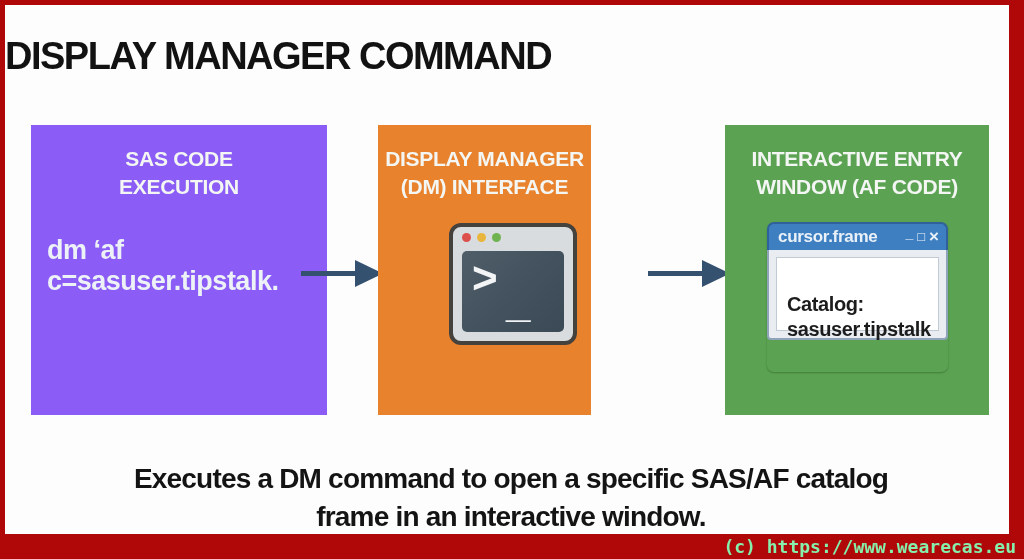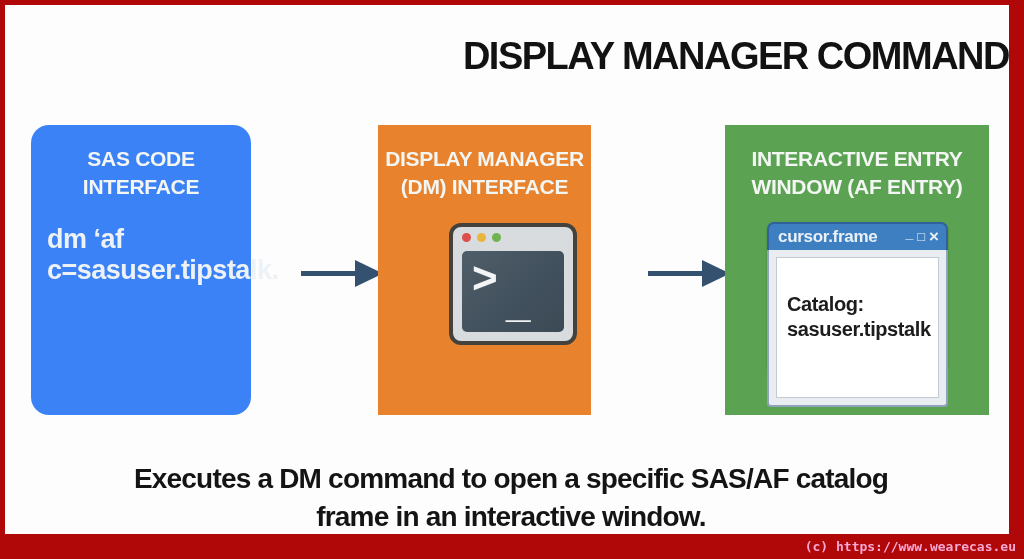--- a/index.html
+++ b/index.html
@@ -11,39 +11,39 @@
     background:#b00708;
     overflow:hidden;
   }
   .canvas {
     position:absolute; left:5px; top:5px;
     width:1004px; height:529px;
     background:#fdfdfd;
   }
   .page-title {
     position:absolute; top:30px; left:0; width:100%;
-    text-align:right;
+    text-align:left;
     font-size:38px; font-weight:700; letter-spacing:-1.5px;
     color:#121212;
   }
   .box {
     position:absolute; top:120px; height:290px;
     color:#f3f6f3;
   }
-  .box-blue   { left:26px;  width:220px; background:#3b82f6;border-radius:18px; }
+  .box-blue   { left:26px;  width:296px; background:#8b5cf6; }
   .box-orange { left:373px; width:213px; background:#e8822d; }
   .box-green  { left:720px; width:264px; background:#5ba352; }
   .box-heading {
     padding-top:20px;
     text-align:center;
     font-size:21px; font-weight:700; line-height:28px;
     letter-spacing:-0.3px;
   }
   .code-block {
-    position:absolute; left:16px; top:99px; right:6px;
+    position:absolute; left:16px; top:110px; right:6px;
     font-size:27px; font-weight:700; line-height:31px;
     letter-spacing:-0.5px; color:#edf2f7;
   }
   
   .arrow { position:absolute; top:252px; width:82px; height:33px; }
   .arrow-1 { left:296px; }
   .arrow-2 { left:643px; }
   
   .terminal-icon {
     position:absolute; left:71px; top:98px;
@@ -91,21 +91,21 @@
     padding:0 7px 0 9px;
     color:#eaf1f8;
   }
   .app-title { font-size:17px; font-weight:700; letter-spacing:-0.3px; flex:1; text-align:left; }
   .app-controls { display:flex; align-items:center; gap:4px; font-weight:700; }
   .ctl { font-size:14px; line-height:14px; }
   .ctl-min { position:relative; top:-4px; }
   .ctl-max { font-size:13px; }
   .ctl-close { font-size:17px; }
   .app-body {
-    height:157px;
+    height:90px;
     background:#e9edf2;
     border:2px solid #8fa3bb;
     border-top:none;
     border-radius:0 0 4px 4px;
     padding:7px;
   }
   .app-content {
     width:100%; height:100%;
     background:#ffffff;
     border:1px solid #c2cad4;
@@ -121,34 +121,34 @@
     letter-spacing:-0.8px; color:#141414;padding-left:8px;
   }
   .watermark-bar {
     position:absolute; left:0; bottom:0; width:1024px; height:25px;
     background:#b00708;
     display:flex; align-items:center; justify-content:flex-end;
     padding-right:8px;
   }
   .watermark {
     font-family:"DejaVu Sans Mono", monospace;
-    font-size:13px; font-weight:700; color:#f9a8d4;
+    font-size:18px; font-weight:700; color:#86efac;
   }
 </style>
 </head>
 <body>
 
 <div class="canvas">
 
   <div class="page-title">DISPLAY MANAGER COMMAND</div>
 
   <div class="box box-blue">
     <div class="box-heading">
       <div>SAS CODE</div>
-      <div>INTERFACE</div>
+      <div>EXECUTION</div>
     </div>
     <div class="code-block">
       <div>dm ‘af</div>
       <div>c=sasuser.tipstalk.</div>
     </div>
   </div>
 
   <svg class="arrow arrow-1" viewBox="0 0 82 33" aria-hidden="true">
     <rect x="0" y="14" width="56" height="5" fill="#34516f"></rect>
     <polygon points="54,3 82,16.5 54,30" fill="#34516f"></polygon>
@@ -173,21 +173,21 @@
   </div>
 
   <svg class="arrow arrow-2" viewBox="0 0 82 33" aria-hidden="true">
     <rect x="0" y="14" width="56" height="5" fill="#34516f"></rect>
     <polygon points="54,3 82,16.5 54,30" fill="#34516f"></polygon>
   </svg>
 
   <div class="box box-green">
     <div class="box-heading">
       <div>INTERACTIVE ENTRY</div>
-      <div>WINDOW (AF ENTRY)</div>
+      <div>WINDOW (AF CODE)</div>
     </div>
     <div class="app-window">
       <div class="app-titlebar">
         <span class="app-title">cursor.frame</span>
         <span class="app-controls">
           <span class="ctl ctl-min">_</span>
           <span class="ctl ctl-max">□</span>
           <span class="ctl ctl-close">×</span>
         </span>
       </div>

